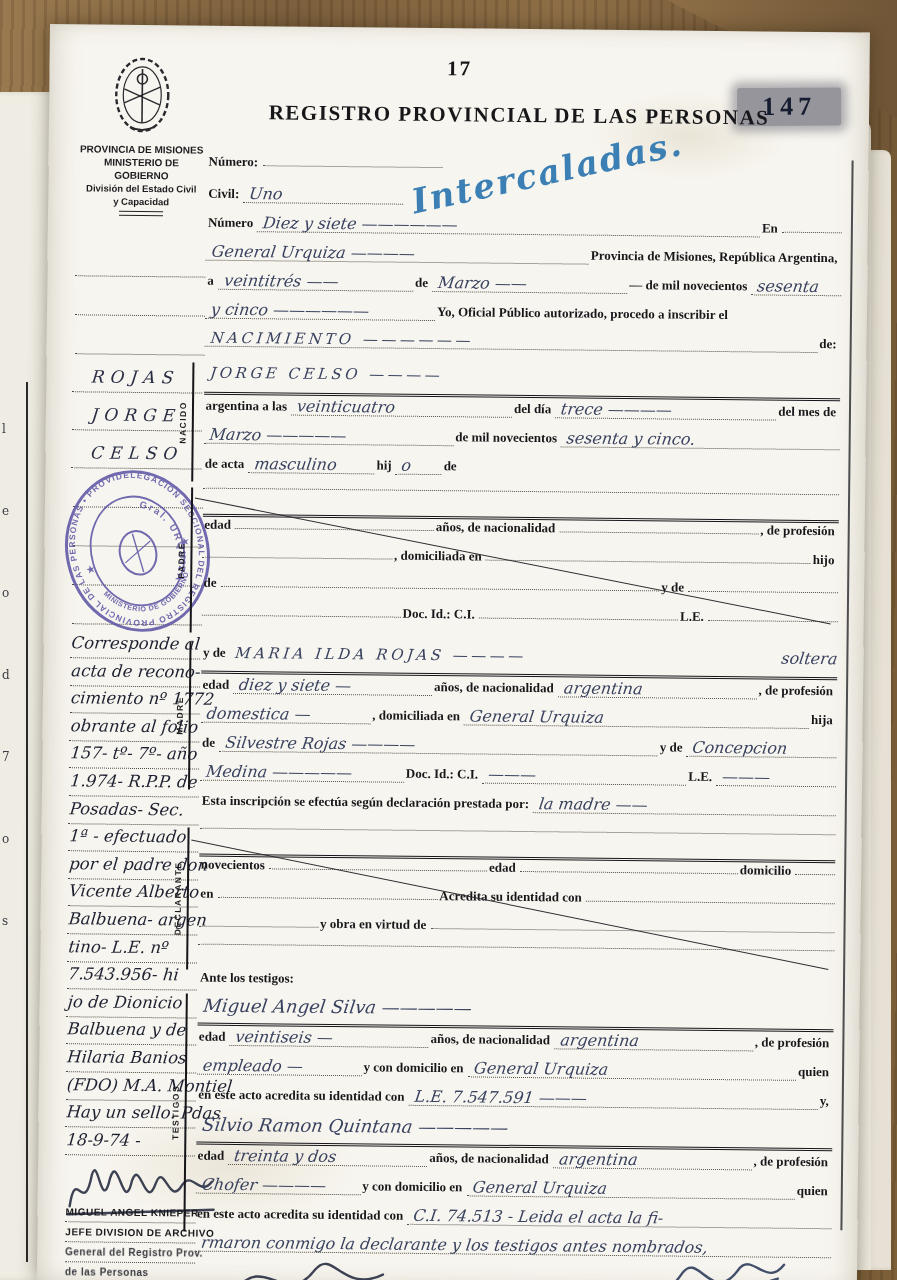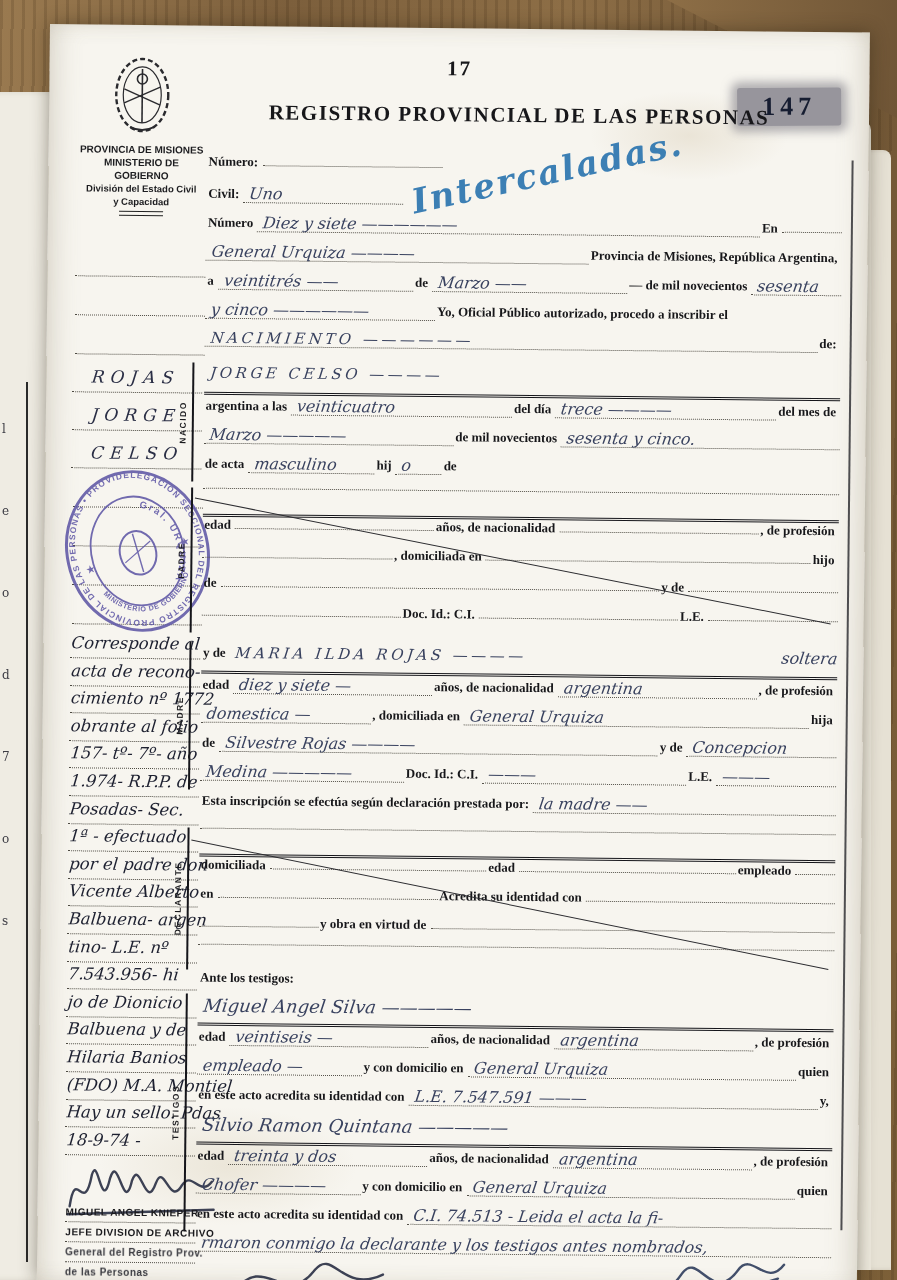--- a/index.html
+++ b/index.html
@@ -390,25 +390,25 @@
         </span>
     </div>
 
     <div class="section" style="margin-top:9px;">
       <div class="vlabel">DECLARANTE</div>
       <div class="strike" style="top:12px;width:650px;transform:rotate(10.9deg);"></div>
       <div class="r tight dbl">
           <span class="f" style="border-bottom:1.4px dotted #55524a;"></span>
         </div>
       <div class="r">
-        <span class="p">domiciliada</span>
+        <span class="p">novecientos</span>
           <span class="f"></span>
         <span class="p">edad</span>
           <span class="f"></span>
-        <span class="p">empleado</span>
+        <span class="p">domicilio</span>
           <span class="f" style="max-width:40px;"></span>
       </div>
       <div class="r">
         <span class="p">en</span>
           <span class="f" style="max-width:220px;"></span>
         <span class="p">Acredita su identidad con</span>
           <span class="f"></span>
       </div>
       <div class="r">
         <span class="f" style="max-width:120px;"></span>

